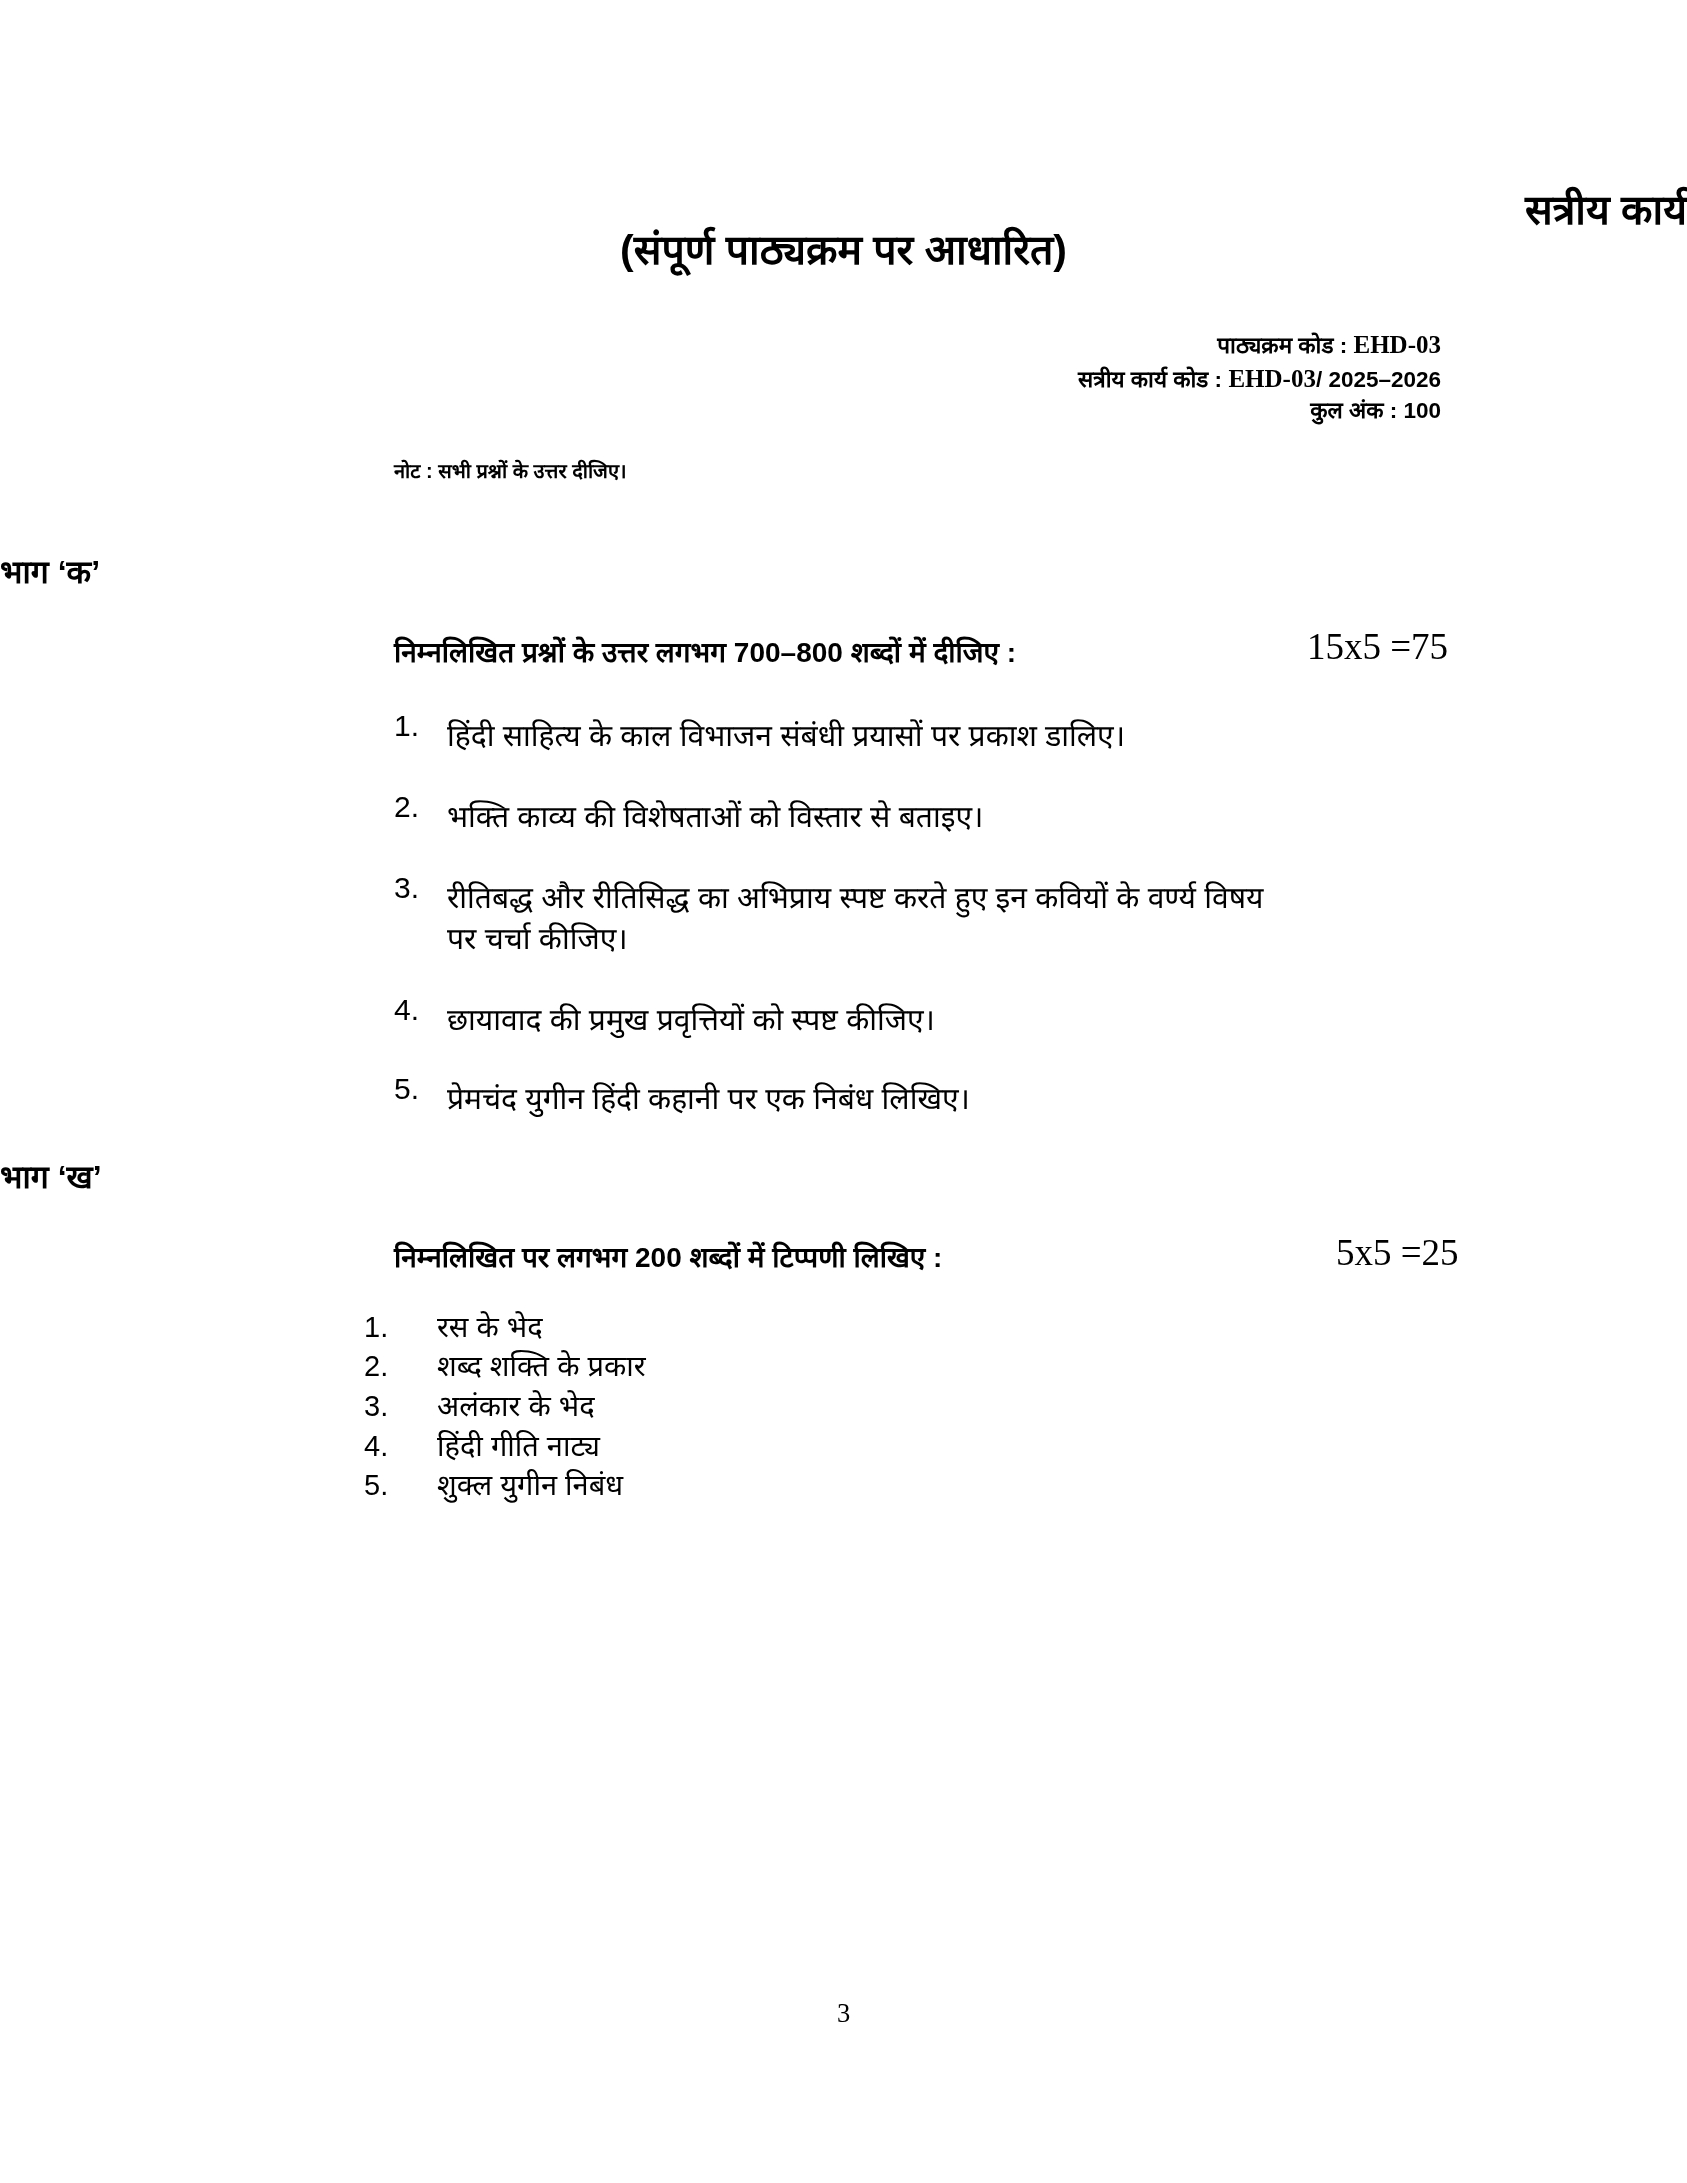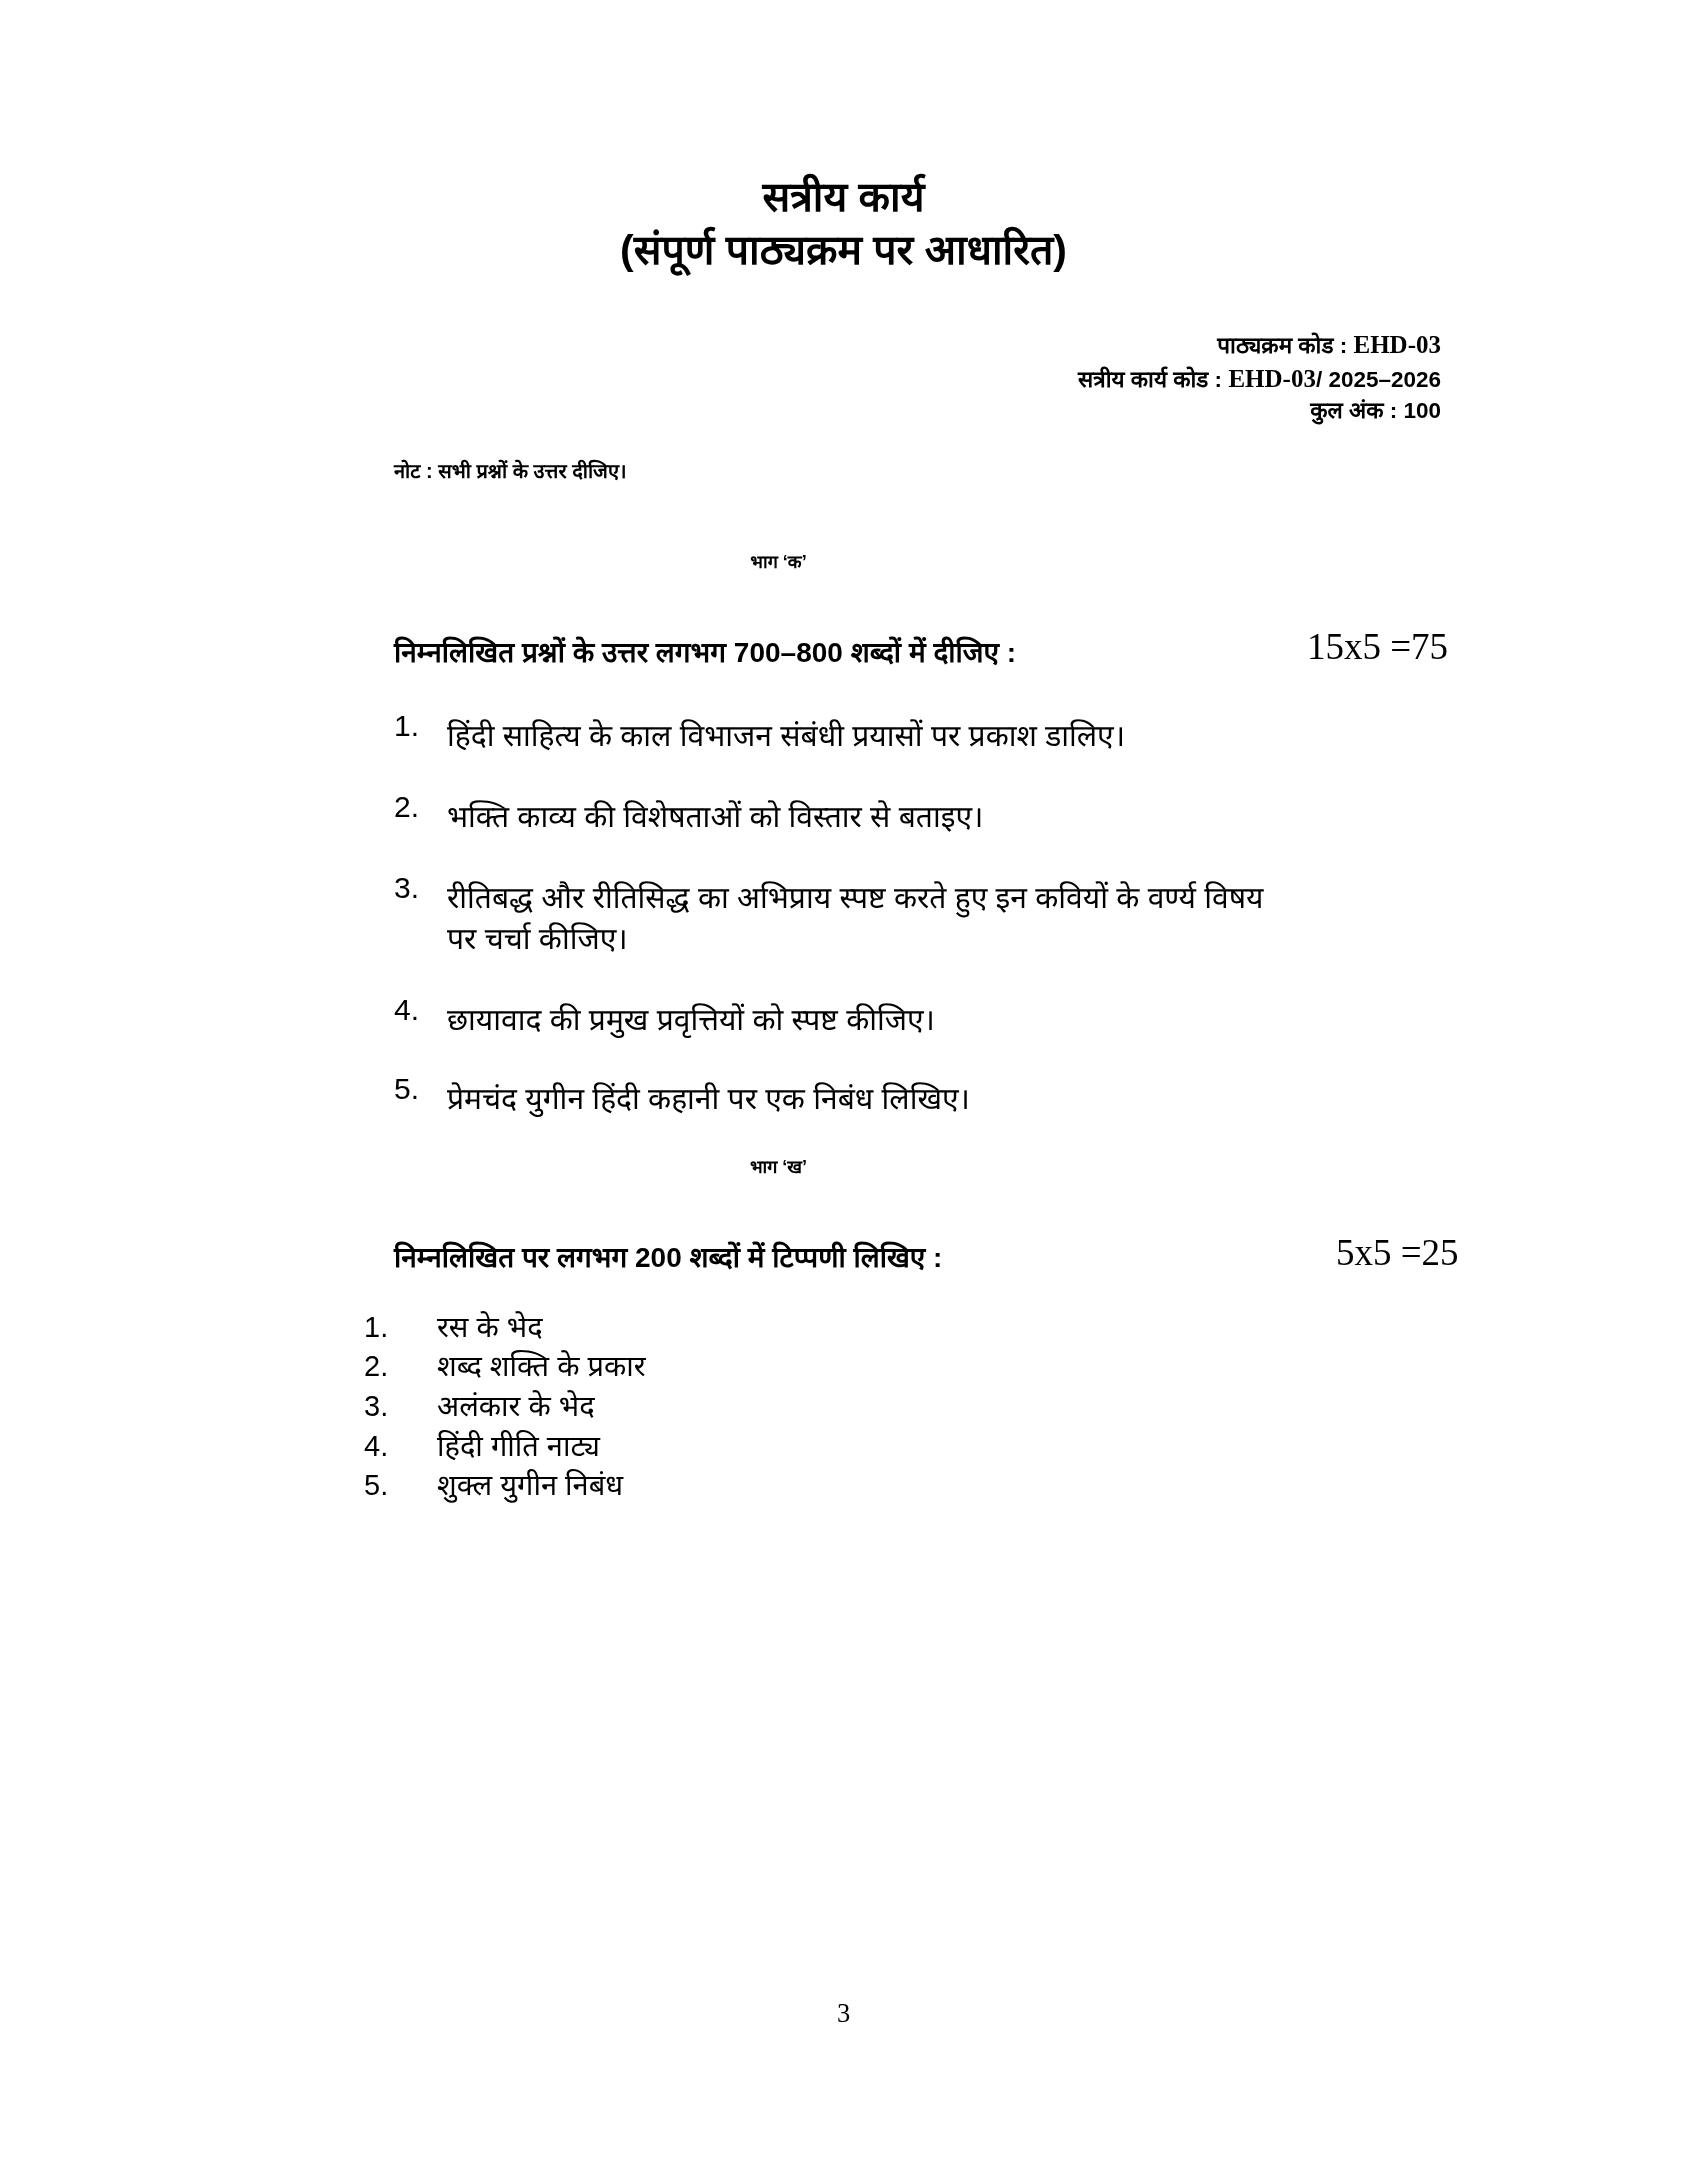--- a/index.html
+++ b/index.html
@@ -11,41 +11,41 @@
   .title {
     left: 0; width: 1687px; text-align: center; font-weight: bold;
     font-size: 41px; line-height: 1;
   }
   .meta-line {
     right: 246px; text-align: right; font-weight: bold; font-size: 22.5px; white-space: nowrap;
   }
   .meta-line .code { font-family: "Liberation Serif", "DejaVu Serif", serif; font-size: 25px; margin-top: 14px; }
   .note { left: 394px; top: 457px; font-weight: bold; font-size: 20px; }
   .section-head {
-    left: 0; width: 1557px; text-align: center; font-weight: bold; font-size: 18px;
+    left: 0; width: 1557px; text-align: left; font-weight: bold; font-size: 32px;
   }
   .instr { left: 394px; font-weight: bold; font-size: 28px; white-space: nowrap; text-align: right; }
   .marks {
     font-family: "Liberation Serif", "DejaVu Serif", serif; font-weight: normal;
     font-size: 37px; white-space: nowrap;
   }
   .q { left: 394px; font-size: 30px; line-height: 41px; width: 926px; display: flex; }
   .q .num { width: 53px; flex: none; }
   .q .txt { flex: 1; margin-top: 10px; }
   .s { left: 364px; font-size: 29px; line-height: 40px; display: flex; }
   .s .num { width: 73px; flex: none; }
   .pageno {
     left: 0; width: 1687px; top: 1998px; text-align: center;
     font-family: "Liberation Serif", "DejaVu Serif", serif; font-size: 26.5px;
   }
 </style>
 </head>
 <body>
 
-<div class="abs title" style="top:177px;">सत्रीय कार्य</div>
+<div class="abs title" style="top:190px;text-align:right;">सत्रीय कार्य</div>
 <div class="abs title" style="top:230px;">(संपूर्ण पाठ्यक्रम पर आधारित)</div>
 
 <div class="abs meta-line" style="top:329px;">
   <span>पाठ्यक्रम कोड :</span>
   <span class="code">EHD-03</span>
 </div>
 <div class="abs meta-line" style="top:363px;">
   <span>सत्रीय कार्य कोड :</span>
   <span class="code">EHD-03</span><span>/ 2025–2026</span>
 </div>

